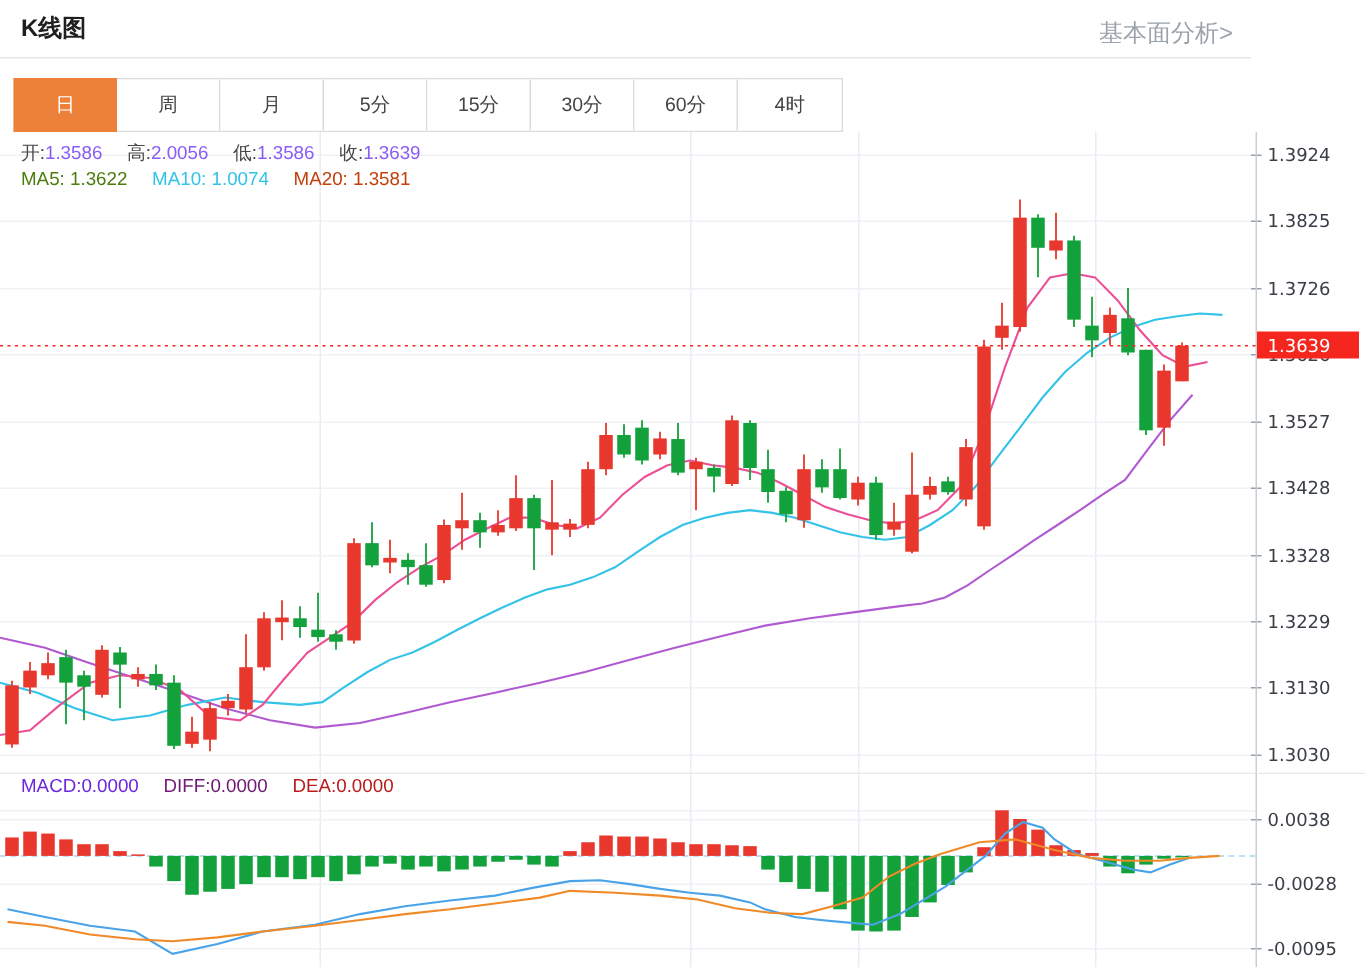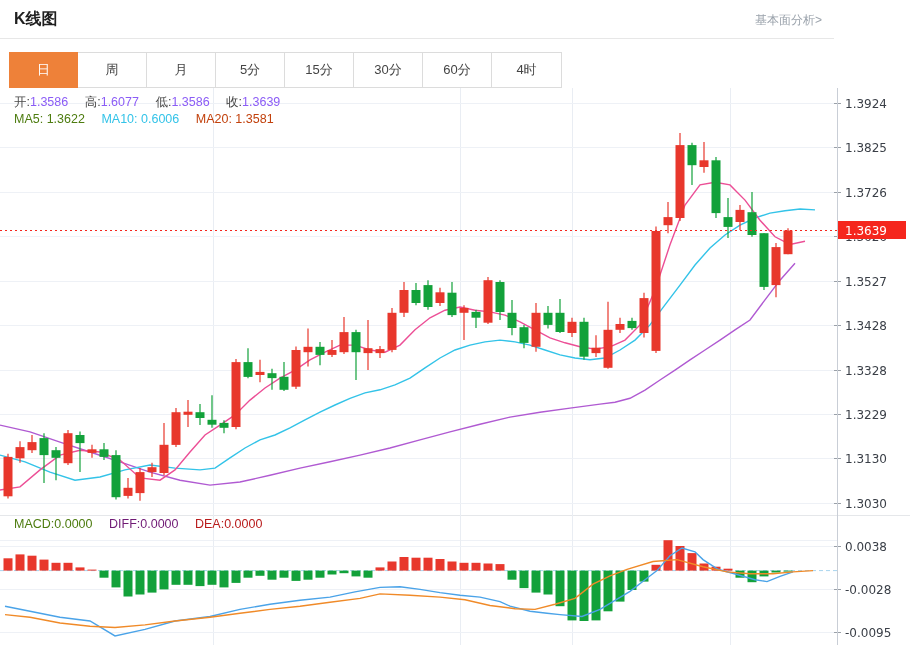--- a/index.html
+++ b/index.html
@@ -1,20 +1,20 @@
 <!DOCTYPE html>
 <html style="--accent: #ee8139;"><head>
 <meta charset="utf-8">
 <style>
   html,body{margin:0;padding:0;background:#fff;}
   #app{position:relative;width:910px;height:645px;background:#fff;overflow:hidden;
        font-family:"Liberation Sans","DejaVu Sans",sans-serif;}
   .header{position:absolute;top:0;left:0;width:834px;height:38px;border-bottom:1px solid #e7e7e7;}
   .title{position:absolute;left:14px;top:9px;font-size:16px;font-weight:bold;color:#1f1f1f;}
-  .flink{position:absolute;right:12px;top:12px;font-size:12px;color:#9aa2ab;text-decoration:none;cursor:pointer;}
+  .flink{position:absolute;right:12px;top:12px;font-size:16px;color:#9aa2ab;text-decoration:none;cursor:pointer;}
   .tabs{position:absolute;left:9px;top:52px;display:flex;border:1px solid #dcdcdc;background:#fff;box-sizing:border-box;height:36px;}
   .tab{width:69px;height:34px;line-height:34px;text-align:center;font-size:13px;color:#444;
        border-right:1px solid #dcdcdc;cursor:pointer;box-sizing:border-box;background:#fff;}
   .tab:last-child{border-right:none;}
   .tab.active{background:var(--accent,#ee8139);color:#fff;margin:-1px 0 -1px -1px;height:36px;line-height:36px;border-right:none;}
   .legend{position:absolute;left:14px;font-size:12.5px;white-space:nowrap;z-index:5;}
   .legend .pair{margin-right:13px;}
   .legend .lbl{color:#474747;}
   .legend .val{color:#8b5cf6;}
   .legend.ohlc{top:94px;}
@@ -218,28 +218,28 @@
         <line x1="788" y1="140.3" x2="788" y2="166.2" stroke="#e8372c" stroke-width="1.2"></line>
         <rect x="783.5" y="142.5" width="9" height="23.7" fill="#e8372c"></rect>
       </g>
       <line x1="0" y1="142.5" x2="837" y2="142.5" stroke="#f5261d" stroke-width="1" stroke-dasharray="2,3"></line>
       <rect x="838" y="133.0" width="68" height="18" fill="#f5261d"></rect>
       <text x="845" y="146.5" font-size="12" fill="#ffffff">1.3639</text>
     </svg>
 
   <div class="legend ohlc">
     <span class="pair"><span class="lbl">开:</span><span class="val">1.3586</span></span>
-    <span class="pair"><span class="lbl">高:</span><span class="val">1.6077</span></span>
+    <span class="pair"><span class="lbl">高:</span><span class="val">2.0056</span></span>
     <span class="pair"><span class="lbl">低:</span><span class="val">1.3586</span></span>
     <span class="pair"><span class="lbl">收:</span><span class="val">1.3639</span></span>
   </div>
 
   <div class="legend ma">
     <span class="pair" style="color: #4d7c0f;"><span>MA5:</span> <span>1.3622</span></span>
-    <span class="pair" style="color: rgb(51, 195, 232);"><span>MA10:</span> <span>0.6006</span></span>
+    <span class="pair" style="color: rgb(51, 195, 232);"><span>MA10:</span> <span>1.0074</span></span>
     <span class="pair" style="color: #c2410c;"><span>MA20:</span> <span>1.3581</span></span>
   </div>
 
   <svg id="macd-chart" width="910" height="130" viewBox="0 0 910 130">
       <line x1="0" y1="0.5" x2="910" y2="0.5" stroke="#e5e7ea" stroke-width="1"></line>
       <line x1="0" y1="25.5" x2="837" y2="25.5" stroke="#eef1f6" stroke-width="1"></line>
       <line x1="213.5" y1="0" x2="213.5" y2="130" stroke="#e9edf3" stroke-width="1"></line>
       <line x1="460.5" y1="0" x2="460.5" y2="130" stroke="#e9edf3" stroke-width="1"></line>
       <line x1="572.5" y1="0" x2="572.5" y2="130" stroke="#e9edf3" stroke-width="1"></line>
       <line x1="730.5" y1="0" x2="730.5" y2="130" stroke="#e9edf3" stroke-width="1"></line>
@@ -320,17 +320,17 @@
         <rect x="747.5" y="55.6" width="9" height="11.6" fill="#12a13a"></rect>
         <rect x="759.5" y="55.6" width="9" height="5.8" fill="#12a13a"></rect>
         <rect x="771.5" y="55.6" width="9" height="1.9" fill="#12a13a"></rect>
         <rect x="783.5" y="55.6" width="9" height="1.0" fill="#12a13a"></rect>
       </g>
       <polyline points="5,91.2 30,96.3 60,102.2 90,106.0 115,120.9 145,114.4 175,106.0 210,101.5 240,94.4 270,89.2 300,85.3 330,82.1 355,76.9 380,72.4 400,71.8 420,74.4 440,77.6 460,80.2 480,82.1 500,86.6 510,91.2 530,96.3 547,98.3 560,99.6 582,101.5 600,94.4 630,76.3 645,64.7 657,55.6 670,40.7 682,33.0 695,36.8 703,44.6 718,54.3 737,59.5 755,64.7 767,66.6 780,61.4 793,56.9" fill="none" stroke="#4aa3e8" stroke-width="1.4"></polyline>
       <polyline points="5,99.6 30,102.2 60,108.0 90,111.2 115,112.5 145,109.9 175,106.0 210,102.2 240,98.3 270,94.4 300,91.2 330,87.3 360,83.4 380,78.9 410,80.2 440,82.1 465,84.7 490,90.5 515,93.7 535,94.4 555,89.2 575,83.4 593,69.2 610,60.8 627,54.3 653,46.5 677,44.6 703,51.7 727,56.9 750,58.8 773,58.8 793,56.9 813,55.6" fill="none" stroke="#f08a28" stroke-width="1.4"></polyline>
     </svg>
 
   <div class="legend macd">
-    <span class="pair" style="color: #4d7c0f;"><span>MACD:</span><span>0.0000</span></span>
+    <span class="pair" style="color: #6d28d9;"><span>MACD:</span><span>0.0000</span></span>
     <span class="pair" style="color: #701a75;"><span>DIFF:</span><span>0.0000</span></span>
     <span class="pair" style="color: #b91c1c;"><span>DEA:</span><span>0.0000</span></span>
   </div>
 </div>
 
 </body></html>

